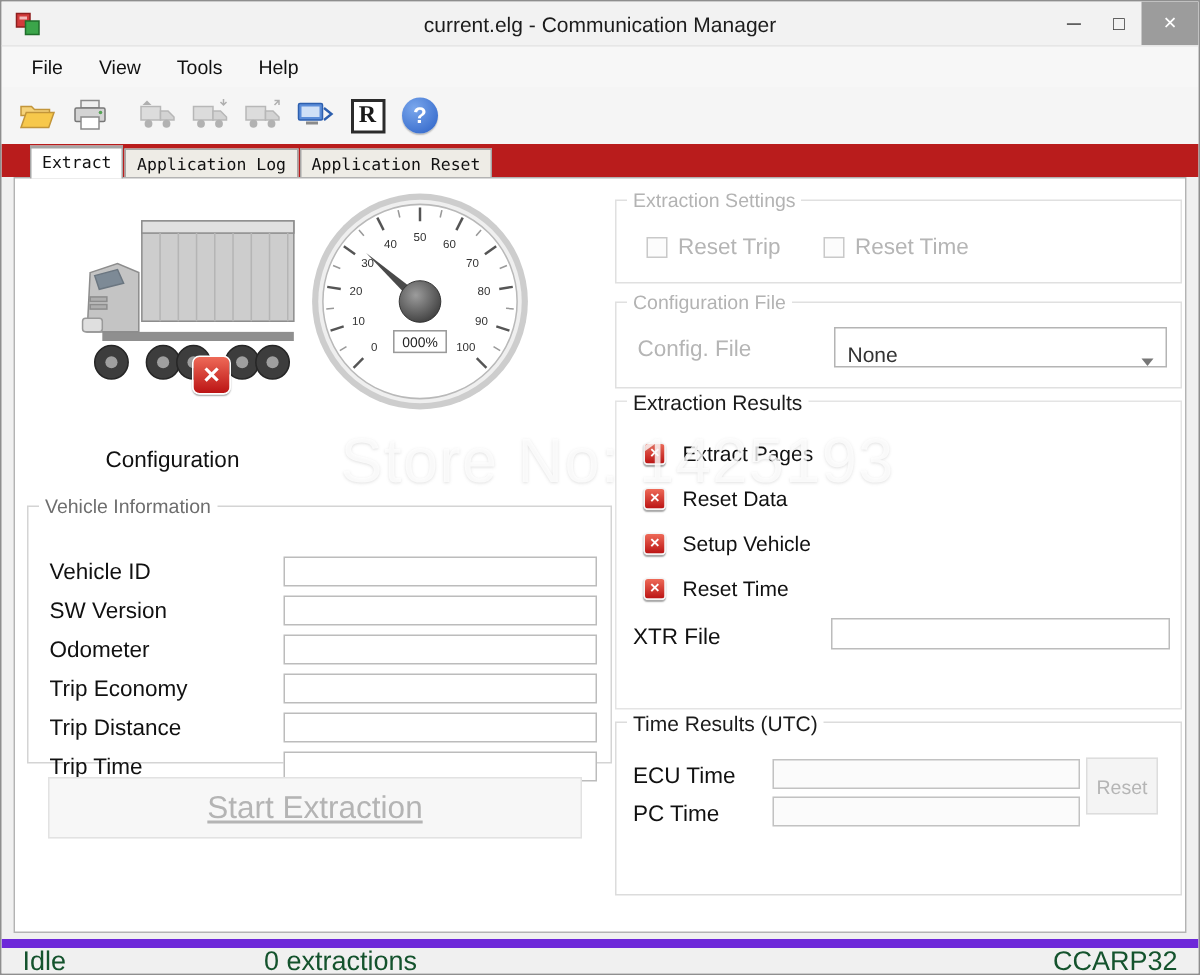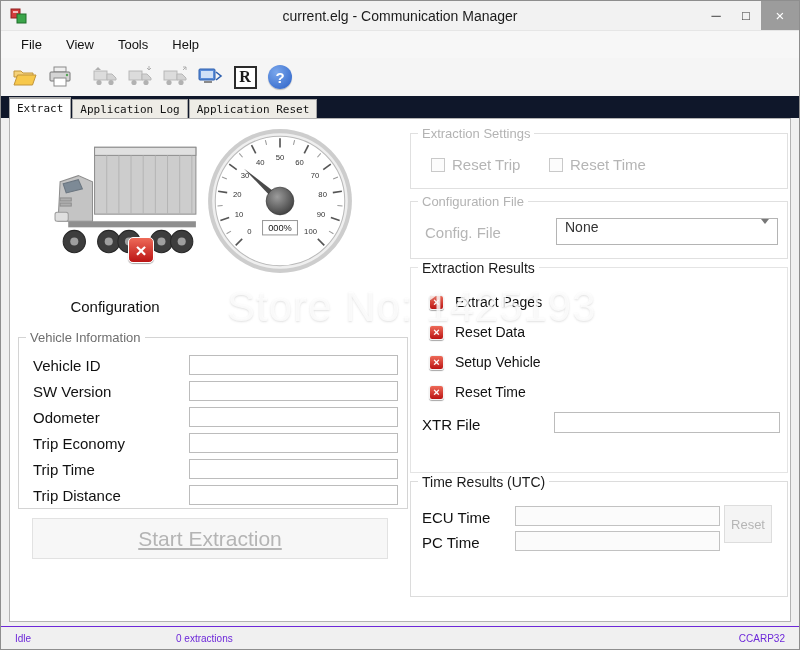--- a/index.html
+++ b/index.html
@@ -20,75 +20,75 @@
   .menu-item{padding:4px 12px;font-size:13px;color:#111;}
 
   
   .toolbar{flex:0 0 38px;display:flex;align-items:center;background:#f5f5f5;padding-left:8px;gap:3px;}
   .tool-btn{width:32px;height:31px;display:flex;align-items:center;justify-content:center;background:transparent;border:none;}
   .tool-btn.gap{margin-left:10px;}
   .ricon{width:23px;height:23px;border:2px solid #2b2b2b;background:#fff;display:flex;align-items:center;justify-content:center;font-family:"Liberation Serif",serif;font-weight:bold;font-size:16px;color:#1a1a1a;}
   .qicon{width:24px;height:24px;border-radius:50%;background:radial-gradient(circle at 35% 30%,#7aa7ec,#2a60c6);display:flex;align-items:center;justify-content:center;color:#fff;font-weight:bold;font-size:15px;box-shadow:0 1px 1px rgba(0,0,0,.25);}
 
   
-  .tabstrip{flex:0 0 22px;display:flex;align-items:flex-end;padding-left:8px;background:#0f172a;}
+  .tabstrip{flex:0 0 22px;display:flex;align-items:flex-end;padding-left:19px;background:#b91c1c;}
   .tab{font-family:"DejaVu Sans Mono",monospace;font-size:11px;padding:3px 7px 2px 7px;border:1px solid #a6a6a6;border-bottom:none;background:#eeece6;color:#111;margin-right:1px;position:relative;}
   .tab.active{background:#ffffff;z-index:3;margin-bottom:-1px;padding-bottom:4px;border-top-width:2px;}
 
   
   .tabpage{flex:1;margin:0 8px 4px 8px;background:#ffffff;border:1px solid #b3b3b3;position:relative;z-index:1;}
 
   
   .truck-wrap{position:absolute;left:42px;top:22px;width:152px;height:132px;}
   .truck-badge{position:absolute;left:76px;top:96px;}
   .disconnected{position:absolute;left:20px;top:179px;width:170px;text-align:center;font-size:15px;color:#111;}
   .gauge-wrap{position:absolute;left:196px;top:8px;width:148px;height:148px;}
 
   .group{position:absolute;border:1px solid #ddd;background:transparent;}
   .gtitle{position:absolute;top:-8px;left:7px;background:#fff;padding:0 4px;font-size:13px;}
   .gtitle.gray{color:#b3b3b3;}
   .gtitle.mid{color:#6e6e6e;}
   .gtitle.dark{color:#1b1b1b;font-size:14px;}
 
-  .vehicle-group{left:8px;top:218px;width:390px;height:172px;border-color:#d4d4d4;padding-top:14px;}
+  .vehicle-group{left:8px;top:218px;width:390px;height:172px;border-color:#d4d4d4;padding-top:30px;}
   .vi-row{display:flex;align-items:center;height:26px;padding:0 9px 0 14px;}
   .vi-row label{width:156px;font-size:15px;color:#111;}
   .vi-row input{flex:1;height:20px;border:1px solid #bcbcbc;background:#fff;padding:0 4px;font-size:13px;color:#222;}
 
   .start-btn{position:absolute;left:22px;top:399px;width:356px;height:41px;background:#f7f7f7;border:1px solid #e2e2e2;color:#b4b4b4;font-size:21px;font-family:"Liberation Sans",sans-serif;text-decoration:underline;}
 
   
   .grp-settings{left:400px;top:14px;width:378px;height:56px;border-color:#e0e0e0;}
   .cb-item{position:absolute;top:22px;display:flex;align-items:center;gap:7px;font-size:15px;color:#b5b5b5;}
   .cb-item.first{left:20px;}
   .cb-item.second{left:138px;}
   .cb{width:14px;height:14px;border:1px solid #c9c9c9;background:#fcfcfc;display:inline-block;}
 
   .grp-config{left:400px;top:82px;width:378px;height:58px;border-color:#e0e0e0;}
   .cfg-label{position:absolute;left:14px;top:22px;font-size:15px;color:#b5b5b5;}
-  .dropdown{position:absolute;left:145px;top:16px;width:222px;height:27px;border:1px solid #b4b4b4;background:#fff;display:flex;align-items:flex-start;padding:0 8px;font-size:14px;color:#333;}
+  .dropdown{position:absolute;left:145px;top:16px;width:222px;height:27px;border:1px solid #b4b4b4;background:#fff;display:flex;align-items:flex-end;padding:0 8px;font-size:14px;color:#333;}
   .chev{width:0;height:0;border-left:4px solid transparent;border-right:4px solid transparent;border-top:5px solid #777;margin-left:auto;}
 
   .grp-results{left:400px;top:148px;width:378px;height:206px;border-color:#e4e4e4;}
   .res-item{position:absolute;left:18px;display:flex;align-items:center;gap:11px;font-size:14px;color:#111;}
   .xtr-label{position:absolute;left:11px;top:148px;font-size:15px;color:#111;}
   .xtr-input{position:absolute;left:143px;top:144px;width:226px;height:21px;border:1px solid #bcbcbc;background:#fff;padding:0 4px;font-size:13px;}
 
   .grp-time{left:400px;top:362px;width:378px;height:116px;border-color:#dcdcdc;}
   .tr-label{position:absolute;left:11px;font-size:15px;color:#111;}
   .tr-input{position:absolute;left:104px;width:205px;height:20px;border:1px solid #c2c2c2;background:#fbfbfb;padding:0 4px;font-size:13px;}
   .reset-btn{position:absolute;left:313px;top:23px;width:48px;height:38px;background:#f4f4f4;border:1px solid #ddd;color:#b5b5b5;font-size:13px;font-family:"Liberation Sans",sans-serif;}
 
   
   .redx{width:15px;height:15px;border-radius:3px;background:linear-gradient(#ee6a58,#bb1414);border:1px solid #f4f4f4;box-shadow:0 1px 1px rgba(0,0,0,.35);color:#fff;display:flex;align-items:center;justify-content:center;font-weight:bold;font-size:11px;line-height:1;}
   .redx::before{content:"\00d7";}
   .redx.big{width:26px;height:26px;border-radius:5px;font-size:19px;border:1px solid #fff;}
 
   
-  .statusbar{flex:0 0 23px;background:#f0f0f0;border-top:1px solid #6d28d9;position:relative;font-size:10px;color:#6d28d9;}
+  .statusbar{flex:0 0 23px;background:#f0f0f0;border-top:6px solid #6d28d9;position:relative;font-size:18px;color:#14532d;}
   .statusbar span{position:absolute;top:50%;transform:translateY(-50%);}
   .sb-left{left:14px;}
   .sb-mid{left:175px;}
   .sb-right{right:14px;}
 
   
   .watermark{position:absolute;left:226px;top:282px;font-size:42px;letter-spacing:1px;color:rgba(255,255,255,0.78);text-shadow:0 1px 2px rgba(140,140,140,0.25);white-space:nowrap;z-index:60;pointer-events:none;}
 </style>
 </head>
 <body>
@@ -289,25 +289,25 @@
       </div>
       <div class="vi-row">
         <label>Odometer</label>
         <input type="text" value="" style="">
       </div>
       <div class="vi-row">
         <label>Trip Economy</label>
         <input type="text" value="" style="">
       </div>
       <div class="vi-row">
+        <label>Trip Distance</label>
+        <input type="text" value="" style="">
+      </div>
+      <div class="vi-row">
         <label>Trip Time</label>
-        <input type="text" value="" style="">
-      </div>
-      <div class="vi-row">
-        <label>Trip Distance</label>
         <input type="text" value="" style="">
       </div>
     </div>
 
     <button class="start-btn">Start Extraction</button>
 
     <div class="group grp-settings">
       <span class="gtitle gray">Extraction Settings</span>
       <div class="cb-item first">
         <span class="cb"></span>

